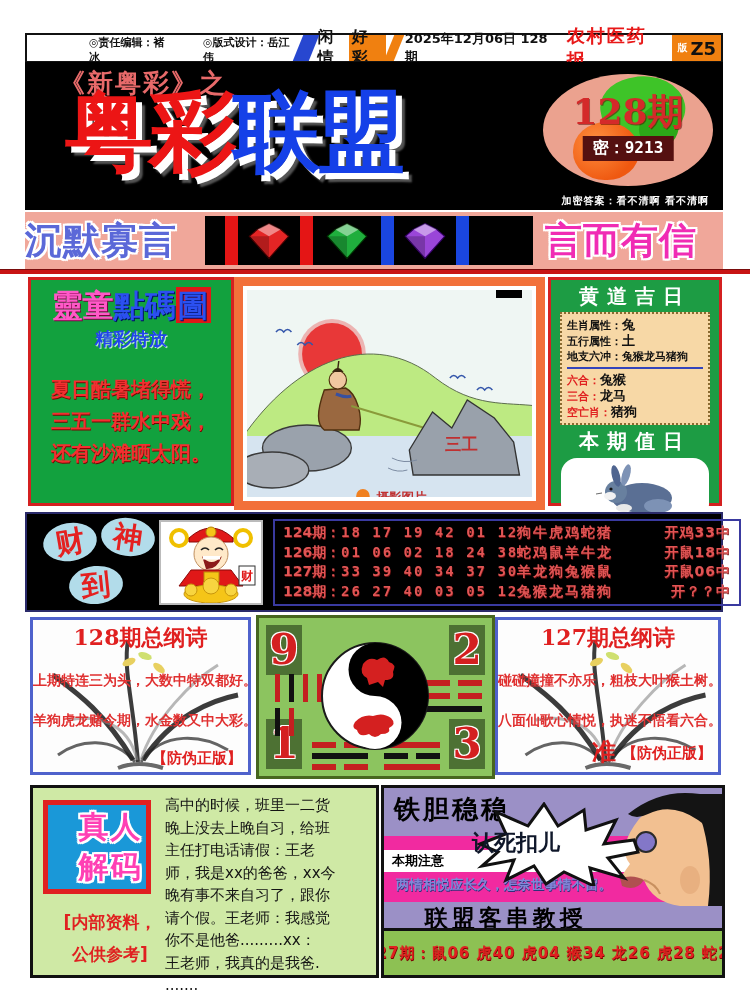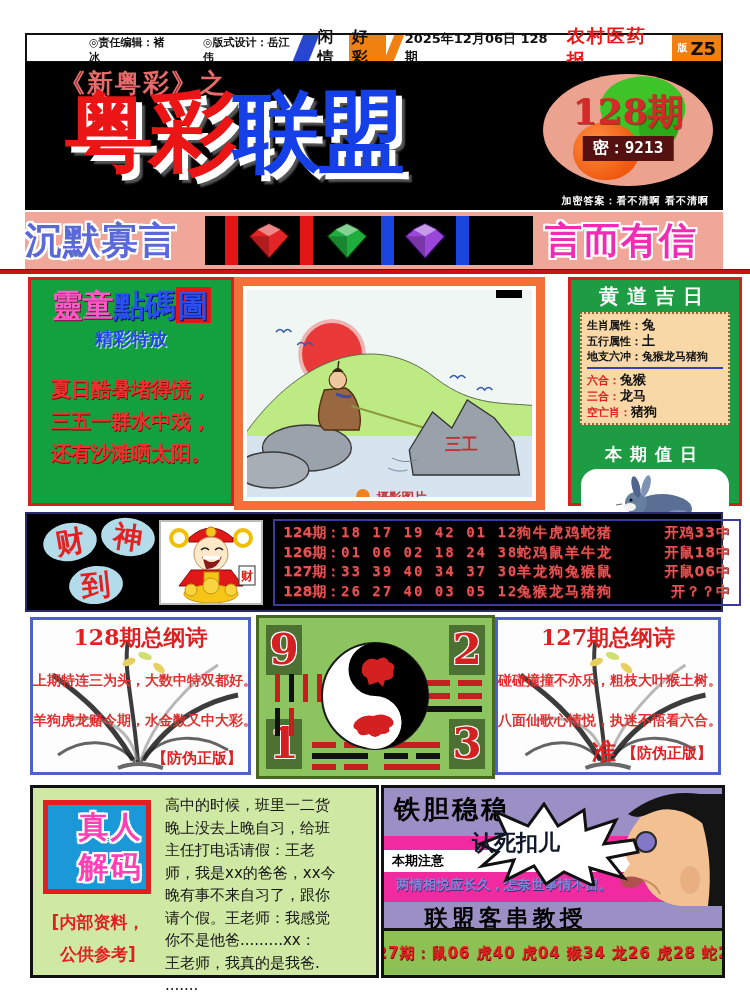--- a/index.html
+++ b/index.html
@@ -62,29 +62,29 @@
           text-shadow:1px 1px 0 #bff0c8;}
   .lt-poem{margin-top:22px;text-align:center;color:#f23030;font-size:20px;font-weight:bold;line-height:1.6;
            text-shadow:0.5px 0.5px 0 #7a0000;}
 
   
   .illu-frame{left:234px;top:277px;width:311px;height:233px;background:#f2703a;box-sizing:border-box;padding:9px;}
   .illu-inner{width:100%;height:100%;border:4px solid #fff;box-sizing:border-box;background:#eef5f2;position:relative;overflow:hidden;}
   .illu-notch{position:absolute;right:10px;top:-1px;width:26px;height:9px;background:#000;}
 
   
-  .huangdao{left:568px;top:277px;width:168px;height:223px;background:#1d9c44;border:3px solid #d42020;}
+  .huangdao{left:548px;top:277px;width:168px;height:223px;background:#1d9c44;border:3px solid #d42020;}
   .hd-title{text-align:center;color:#fff;font-size:20px;font-weight:900;letter-spacing:8px;margin-top:3px;white-space:nowrap;}
   .hd-box{margin:2px auto 0;width:150px;box-sizing:border-box;background:#f7d8a6;border:2px dotted #8a6a30;padding:3px 5px;}
   .hd-row{font-size:11px;color:#111;line-height:15px;white-space:nowrap;}
   .hd-row .lab{font-weight:bold;}
   .hd-row .val{font-size:13px;font-weight:bold;}
   .hd-div{border-top:2px solid #3344bb;margin:3px 0;}
   .hd-row2 .lab{color:#e02020;font-weight:bold;}
-  .hd-duty{text-align:center;color:#fff;font-size:17px;font-weight:900;letter-spacing:8px;margin-top:18px;white-space:nowrap;}
+  .hd-duty{text-align:center;color:#fff;font-size:20px;font-weight:900;letter-spacing:8px;margin-top:3px;white-space:nowrap;}
   .hd-animal{margin:3px auto 0;width:148px;height:62px;background:#fff;border-radius:16px;display:flex;align-items:center;justify-content:center;}
 
   
   .results{left:25px;top:512px;width:698px;height:100px;background:#000;border:2px solid #2a2a6a;box-sizing:border-box;}
   .cs-char{position:absolute;width:54px;height:38px;background:#b2dcea;border-radius:50%;
            color:#e42020;font-size:29px;font-weight:900;text-align:center;line-height:38px;}
   .gow-box{position:absolute;left:132px;top:6px;width:104px;height:85px;background:#fff;border:2px solid #bbb;box-sizing:border-box;}
   .res-box{position:absolute;left:246px;top:5px;width:468px;height:87px;border:2px solid #3a3aa0;box-sizing:border-box;
            display:flex;flex-direction:column;justify-content:space-around;padding:2px 8px;}
   .res-row{display:flex;color:#e05555;font-weight:bold;font-size:14px;white-space:nowrap;
@@ -118,21 +118,21 @@
   .hfull{height:6px;width:56px;}
   .tg-bottom{left:50%;transform:translateX(-50%);bottom:6px;display:flex;gap:16px;}
   .cluster{display:flex;flex-direction:column;gap:5px;}
 
   
   .bottom-left{left:30px;top:785px;width:349px;height:193px;background:#cfe9a5;border:3px solid #111;box-sizing:border-box;}
   .jiema-box{position:absolute;left:10px;top:12px;width:108px;height:94px;background:#1a98d8;border:5px solid #e02020;
              box-sizing:border-box;text-align:center;display:flex;flex-direction:column;justify-content:center;}
   .jiema-line{color:#ff3fb4;font-size:30px;font-weight:900;line-height:40px;letter-spacing:2px;
     text-shadow:-2px -2px 0 #fff,2px -2px 0 #fff,-2px 2px 0 #fff,2px 2px 0 #fff,0 -2px 0 #fff,0 2px 0 #fff,-2px 0 0 #fff,2px 0 0 #fff;margin-left:27px;}
-  .neibu{position:absolute;left:2px;top:118px;width:126px;text-align:center;color:#e02020;font-size:17px;font-weight:bold;line-height:1.9;}
+  .neibu{position:absolute;left:14px;top:118px;width:126px;text-align:center;color:#e02020;font-size:17px;font-weight:bold;line-height:1.9;}
   .joke{position:absolute;left:132px;top:6px;right:6px;color:#141414;font-size:15px;line-height:1.5;white-space:pre-line;}
 
   .bottom-right{left:381px;top:785px;width:344px;height:193px;background:#9b90c6;border:3px solid #111;box-sizing:border-box;overflow:hidden;}
   .br-title{position:absolute;left:10px;top:4px;font-size:26px;font-weight:900;color:#000;letter-spacing:3px;z-index:3;}
   .pink-band{position:absolute;left:0;top:48px;width:100%;height:66px;background:#f12aa0;z-index:1;}
   .white-band{position:absolute;left:0;top:14px;width:100%;height:22px;background:#fff;}
   .notice{position:absolute;left:8px;top:16px;font-size:13px;font-weight:900;color:#000;z-index:2;}
   .verse{position:absolute;left:12px;top:40px;font-size:13.5px;font-weight:900;color:#8087d8;z-index:2;white-space:nowrap;
          text-shadow:0.5px 0.5px 0 #30307a;}
   .burst{position:absolute;left:88px;top:14px;width:220px;height:84px;z-index:4;}

